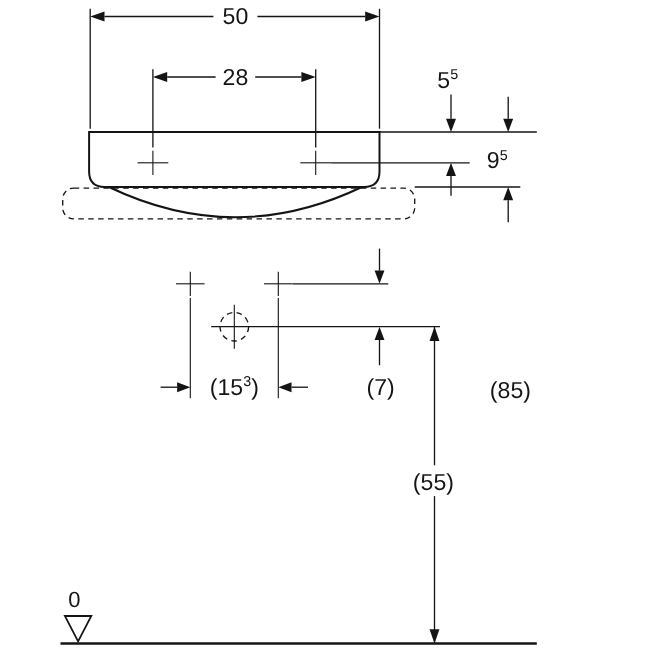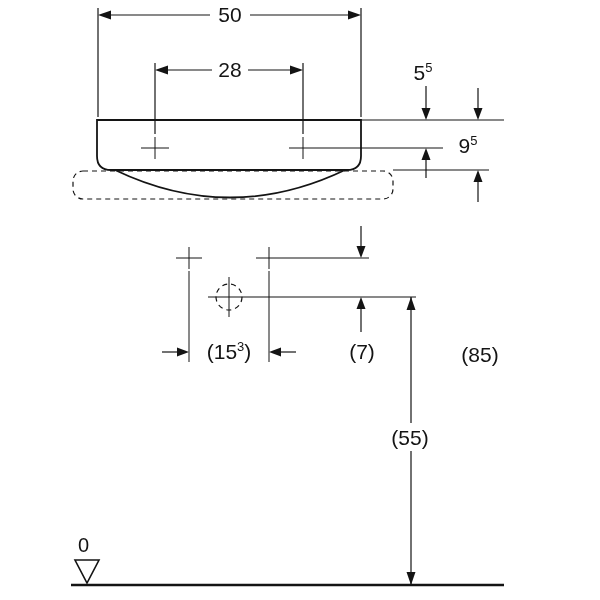--- a/index.html
+++ b/index.html
@@ -1,18 +1,18 @@
 <!DOCTYPE html>
 <html><head>
 <meta charset="utf-8">
 <style>
   html,body{margin:0;padding:0;background:#ffffff;}
   .stage{
     position:relative;width:488px;height:600px;background:#ffffff;
-    font-family:"Liberation Sans",sans-serif;overflow:hidden;margin-left:16px;
+    font-family:"Liberation Sans",sans-serif;overflow:hidden;
   }
   svg{display:block;}
   svg text{fill:#141414;font-family:"Liberation Sans",sans-serif;}
   .dim-text{font-size:21px;}
   .datum-text{font-size:20px;}
   .sup{font-size:13px;}
   .ln{stroke:#141414;stroke-width:1.2;fill:none;}
   .ln-thin{stroke:#141414;stroke-width:1;fill:none;}
   .ln-body{stroke:#141414;stroke-width:1.8;fill:none;}
   .ln-dashed{stroke:#141414;stroke-width:1.2;fill:none;stroke-dasharray:5 4;}

